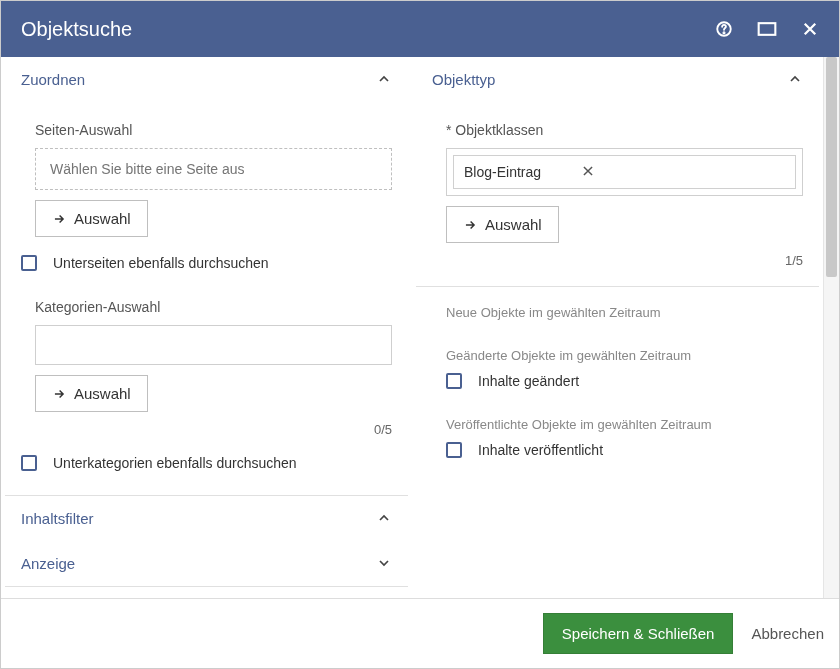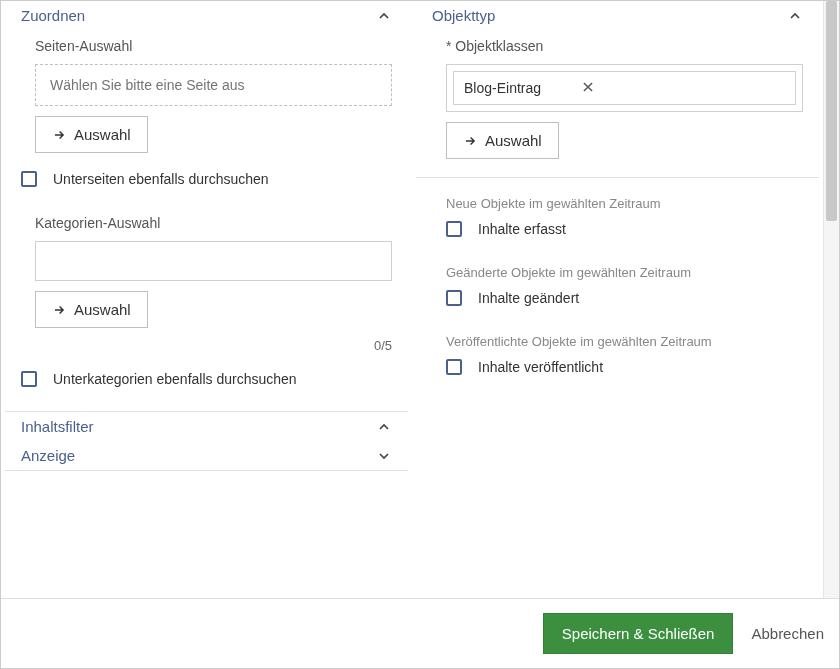--- a/index.html
+++ b/index.html
@@ -8,24 +8,24 @@
 .titlebar { background: #4a6091; color: #fff; height: 56px; display: flex; align-items: center; padding: 0 20px; }
 .titlebar-title { font-size: 20px; font-weight: 400; flex: 1; }
 .titlebar-icons { display: flex; gap: 24px; align-items: center; }
 .titlebar-icon { cursor: pointer; display: flex; align-items: center; justify-content: center; }
 .content { flex: 1; display: flex; overflow: hidden; }
 .columns { flex: 1; display: flex; overflow-y: auto; }
 .col { flex: 1; padding: 0 4px; }
 .scrollbar { width: 16px; background: #f5f5f5; border-left: 1px solid #e5e5e5; position: relative; }
 .scrollbar-thumb { position: absolute; left: 2px; right: 2px; top: 0; height: 220px; background: #c8c8c8; border-radius: 2px; }
 .section { border-bottom: 1px solid #e0e0e0; }
-.section-header { display: flex; align-items: center; justify-content: space-between; padding: 6px 16px; cursor: pointer; }
+.section-header { display: flex; justify-content: space-between; padding: 14px 16px; cursor: pointer; }
 .section-title { color: #4a6091; font-size: 15px; }
 .section-body { padding: 4px 16px 18px 30px; }
-.field-label { color: #555; font-size: 14px; margin-bottom: 10px; margin-top: 4px; }
+.field-label { color: #555; font-size: 14px; margin-bottom: 10px; margin-top: 16px; }
 .sub-label { color: #888; font-size: 13px; margin: 14px 0 10px 0; }
 .textbox { width: 100%; border: 1px dashed #bfbfbf; padding: 12px 14px; font-size: 14px; color: #333; background: #fff; }
 .textbox-solid { width: 100%; border: 1px solid #cfcfcf; padding: 10px 12px; font-size: 14px; color: #333; background: #fff; height: 40px; }
 .tagbox { width: 100%; border: 1px solid #cfcfcf; padding: 6px; display: flex; align-items: center; min-height: 48px; }
 .tag { border: 1px solid #d0d0d0; padding: 8px 10px; display: flex; gap: 40px; flex: 1; }
 .tag-close { cursor: pointer; color: #555; font-size: 16px; }
 .btn-row { display: flex; margin-top: 10px; }
 .btn { border: 1px solid #bfbfbf; background: #fff; padding: 9px 16px; font-size: 15px; cursor: pointer; display: inline-flex; align-items: center; gap: 8px; color: #333; }
 .counter { text-align: right; color: #666; font-size: 13px; margin-top: 10px; }
 .checkbox-row { display: flex; align-items: center; gap: 16px; margin: 18px 0 6px 0; cursor: pointer; }
@@ -36,20 +36,42 @@
 .left-indent { margin-left: -14px; }
 .footer { border-top: 1px solid #ddd; padding: 14px 15px; display: flex; justify-content: flex-end; gap: 18px; align-items: center; }
 .btn-primary { background: #3b8f3e; color: #fff; border: 1px solid #357f37; padding: 11px 18px; font-size: 15px; cursor: pointer; }
 .btn-link { background: none; border: none; color: #555; font-size: 15px; cursor: pointer; }
 svg { display: block; }
 </style>
 </head>
 <body>
 
 <div class="dialog">
+  <div class="titlebar">
+    <div class="titlebar-title">Objektsuche</div>
+    <div class="titlebar-icons">
+      <span class="titlebar-icon">
+        <svg width="18" height="18" viewBox="0 0 24 24" fill="none" stroke="#fff" stroke-width="2.5">
+            <circle cx="12" cy="12" r="9"></circle>
+            <path d="M9.5 9a2.5 2.5 0 0 1 5 0c0 1.5-2.5 2-2.5 4" stroke-linecap="round"></path>
+            <circle cx="12" cy="17" r="0.8" fill="#fff"></circle>
+          </svg>
+      </span>
+      <span class="titlebar-icon">
+        <svg width="20" height="16" viewBox="0 0 24 18" fill="none" stroke="#fff" stroke-width="2.5">
+            <rect x="2" y="2" width="20" height="14"></rect>
+          </svg>
+      </span>
+      <span class="titlebar-icon">
+        <svg width="18" height="18" viewBox="0 0 24 24" fill="none" stroke="#fff" stroke-width="3">
+            <path d="M5 5 L19 19 M19 5 L5 19"></path>
+          </svg>
+      </span>
+    </div>
+  </div>
 
   <div class="content">
     <div class="columns">
 
       <div class="col">
 
         <div class="section">
           <div class="section-header">
             <span class="section-title">Zuordnen</span>
             <span class="chevron">
@@ -146,30 +168,27 @@
             <div class="btn-row">
               <button class="btn">
                 <span>
                     <svg width="14" height="14" viewBox="0 0 24 24" fill="none" stroke="#333" stroke-width="2.5">
                       <path d="M5 12 H19 M13 6 L19 12 L13 18"></path>
                     </svg>
                   </span>
                 <span>Auswahl</span>
               </button>
             </div>
+            <div class="counter">1/5</div>
           </div>
         </div>
 
         <div class="section" style="border-bottom:none">
           <div class="section-body">
             <div class="sub-label">Neue Objekte im gewählten Zeitraum</div>
-            <div class="checkbox-row tight">
-              <span class="checkbox"></span>
-              <span class="checkbox-label">Inhalte erfasst</span>
-            </div>
 
             <div class="sub-label" style="margin-top:28px">Geänderte Objekte im gewählten Zeitraum</div>
             <div class="checkbox-row tight">
               <span class="checkbox"></span>
               <span class="checkbox-label">Inhalte geändert</span>
             </div>
 
             <div class="sub-label" style="margin-top:28px">Veröffentlichte Objekte im gewählten Zeitraum</div>
             <div class="checkbox-row tight">
               <span class="checkbox"></span>

